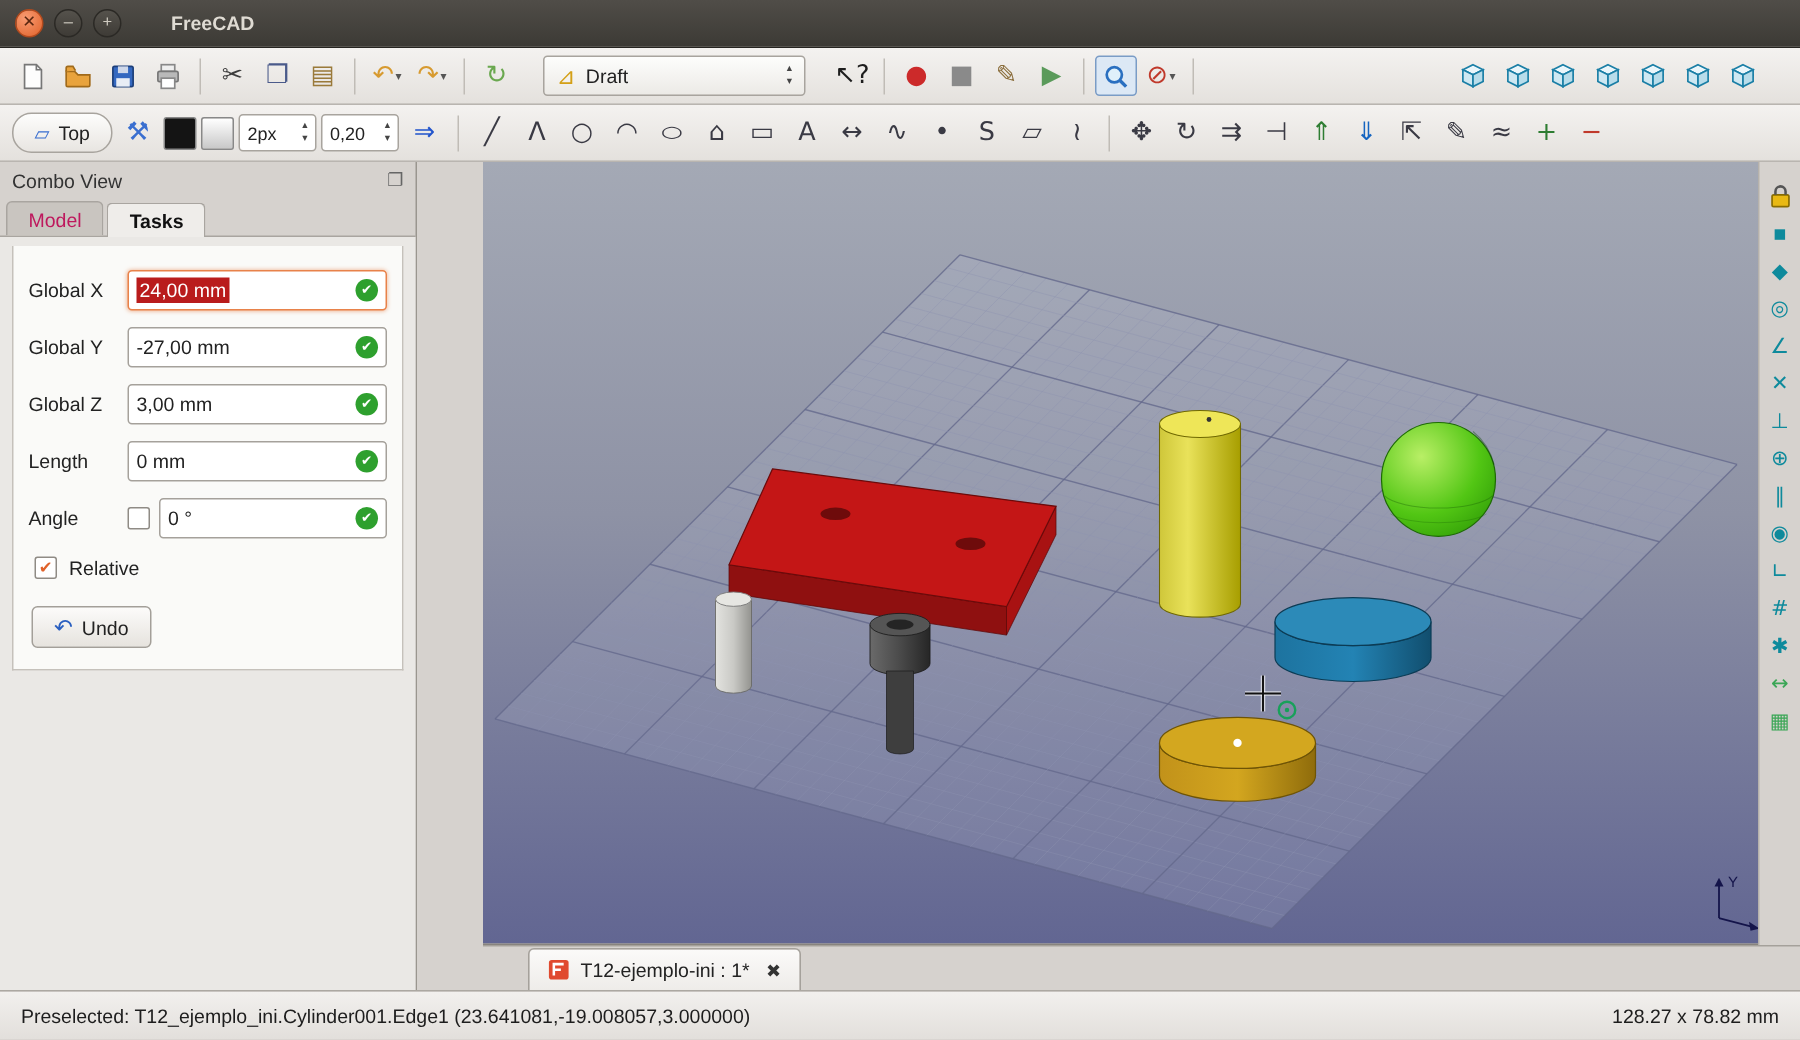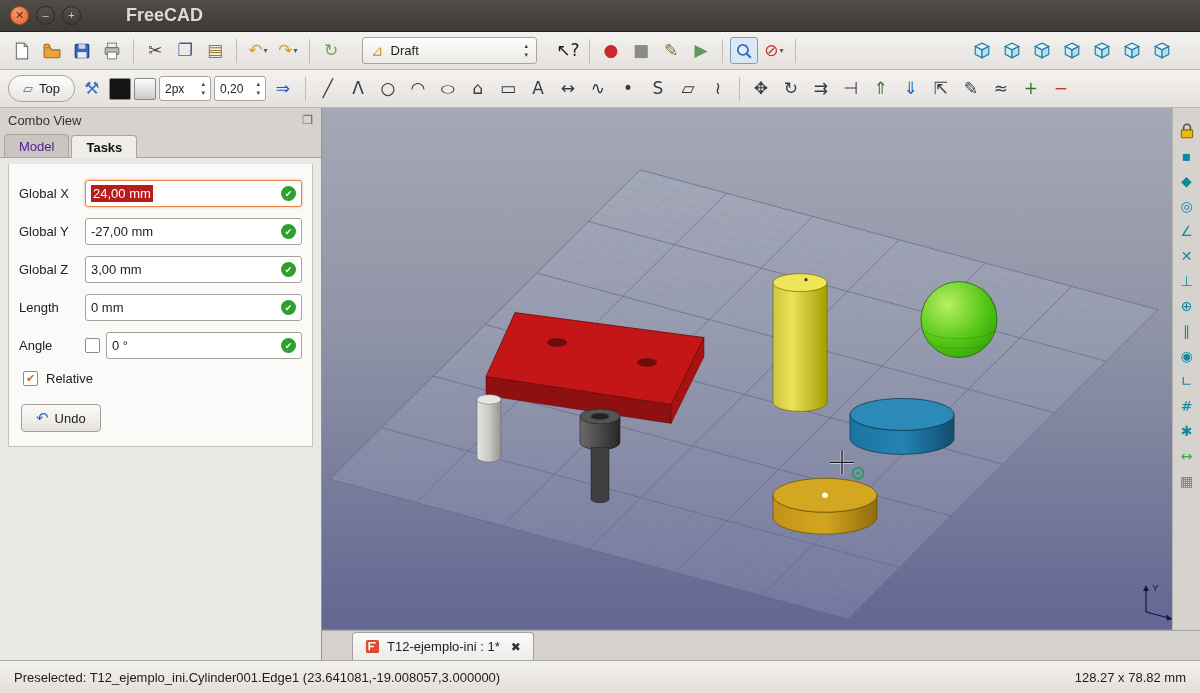--- a/index.html
+++ b/index.html
@@ -4,21 +4,21 @@
 <style>
   *{margin:0;padding:0;box-sizing:border-box}
   html,body{width:1200px;height:693px;overflow:hidden}
   body{font-family:"Liberation Sans","DejaVu Sans",sans-serif;font-size:13px;background:#d6d2ce;position:relative;color:#222}
 
   
   .titlebar{height:32px;background:linear-gradient(#504d48,#3c3a35);display:flex;align-items:center;padding:0 10px;border-bottom:1px solid #262420}
   .wbtn{width:19px;height:19px;border-radius:50%;margin-right:7px;display:inline-flex;align-items:center;justify-content:center;font-size:11px;line-height:1}
   .wbtn.close{background:radial-gradient(circle at 35% 30%,#f89b72,#e0622a);color:#5b2710;border:1px solid #b14a1e}
   .wbtn.min,.wbtn.max{background:linear-gradient(#55524c,#3e3b36);border:1px solid #2b2925;color:#cfcac0}
-  .title{color:#dfdbd3;font-weight:bold;margin-left:38px;font-size:18px}
+  .title{color:#dfdbd3;font-weight:bold;margin-left:26px;font-size:13px}
 
   
   .tb{display:flex;align-items:center;background:linear-gradient(#f4f2f0,#e4e1dd);border-bottom:1px solid #b9b5b0;padding:0 8px;gap:3px}
   .tb1,.tb2{height:38px}
   .tbgroups{display:flex;align-items:center;gap:2px}
   .grp{display:flex;align-items:center;gap:2px}
   .tbsep{width:1px;height:24px;background:#c0bcb6;margin:0 5px;flex:0 0 auto}
   .tbi{min-width:28px;height:27px;display:inline-flex;align-items:center;justify-content:center;border-radius:3px;position:relative;flex:0 0 auto}
   .tbi .g{font-size:17px;line-height:1;font-family:"DejaVu Sans","Liberation Sans",sans-serif}
   .tbi .g.squish{transform:scaleY(.62)}
@@ -32,25 +32,25 @@
   .wbcombo .spin,.spinbox .arr{margin-left:auto;display:flex;flex-direction:column;font-size:7px;color:#444;line-height:1.15;font-style:normal}
   .wbcombo i,.spinbox i{font-style:normal}
 
   .planebtn{display:inline-flex;align-items:center;gap:6px;border:1px solid #a8a49e;border-radius:13px;background:linear-gradient(#fdfdfc,#e8e5e1);height:27px;padding:0 14px;flex:0 0 auto}
   .swatch{width:22px;height:22px;border:1px solid #888;border-radius:2px;flex:0 0 auto}
   .swatch.black{background:#141414}
   .swatch.face{background:linear-gradient(#ffffff,#c8c8c8)}
   .spinbox{display:inline-flex;align-items:center;border:1px solid #a8a49e;background:#fff;border-radius:3px;height:25px;padding:0 5px;gap:5px;font-size:12px;min-width:52px;flex:0 0 auto}
 
   
-  .leftpanel{position:absolute;left:0;top:108px;width:322px;height:552px;background:#d6d2ce;border-right:1px solid #9a968f}
+  .leftpanel{position:absolute;left:0;top:108px;width:278px;height:552px;background:#d6d2ce;border-right:1px solid #9a968f}
   .cv-head{display:flex;justify-content:space-between;align-items:center;padding:4px 8px;color:#333;height:24px}
   .float-ic{color:#666;font-size:12px}
   .tabs{display:flex;padding:0 0 0 4px;border-bottom:1px solid #a9a5a0;height:26px;align-items:flex-end}
-  .tab{padding:4px 14px 3px;border:1px solid #a9a5a0;border-bottom:none;background:#c9c5c0;border-radius:4px 4px 0 0;margin-right:2px;color:#4c1d95}
+  .tab{padding:4px 14px 3px;border:1px solid #a9a5a0;border-bottom:none;background:#c9c5c0;border-radius:4px 4px 0 0;margin-right:2px;color:#be185d}
   .tab.active{background:#efedea;font-weight:bold;color:#111;position:relative;top:1px}
   .tabbody{background:#eae8e5;height:502px;padding:6px 8px;overflow:hidden}
   .closerow{text-align:center;margin:14px 0 22px}
   .btn{display:inline-flex;align-items:center;gap:6px;border:1px solid #a39f99;border-radius:4px;background:linear-gradient(#fcfbfa,#e6e3de);padding:5px 18px;font-size:13px;color:#222}
   .taskhdr{display:flex;align-items:center;gap:8px;background:linear-gradient(#f8b678,#ee8a3c);border:1px solid #d0712a;border-radius:4px 4px 0 0;padding:5px 8px;color:#fff;font-weight:bold}
   .taskhdr .collapse{margin-left:auto;width:16px;height:16px;border-radius:50%;background:#e87c28;border:1px solid #fff;color:#fff;font-size:9px;display:inline-flex;align-items:center;justify-content:center}
   .form{background:#fafaf8;border:1px solid #c5c1bb;border-top:none;padding:16px 10px 14px}
   .frow{display:flex;align-items:center;margin-bottom:11px;gap:6px}
   .flabel{width:60px;color:#222;flex:0 0 auto}
   .vinput{flex:1;height:27px;border:1px solid #a5a19b;border-radius:3px;background:#fff;display:flex;align-items:center;padding:0 5px}

